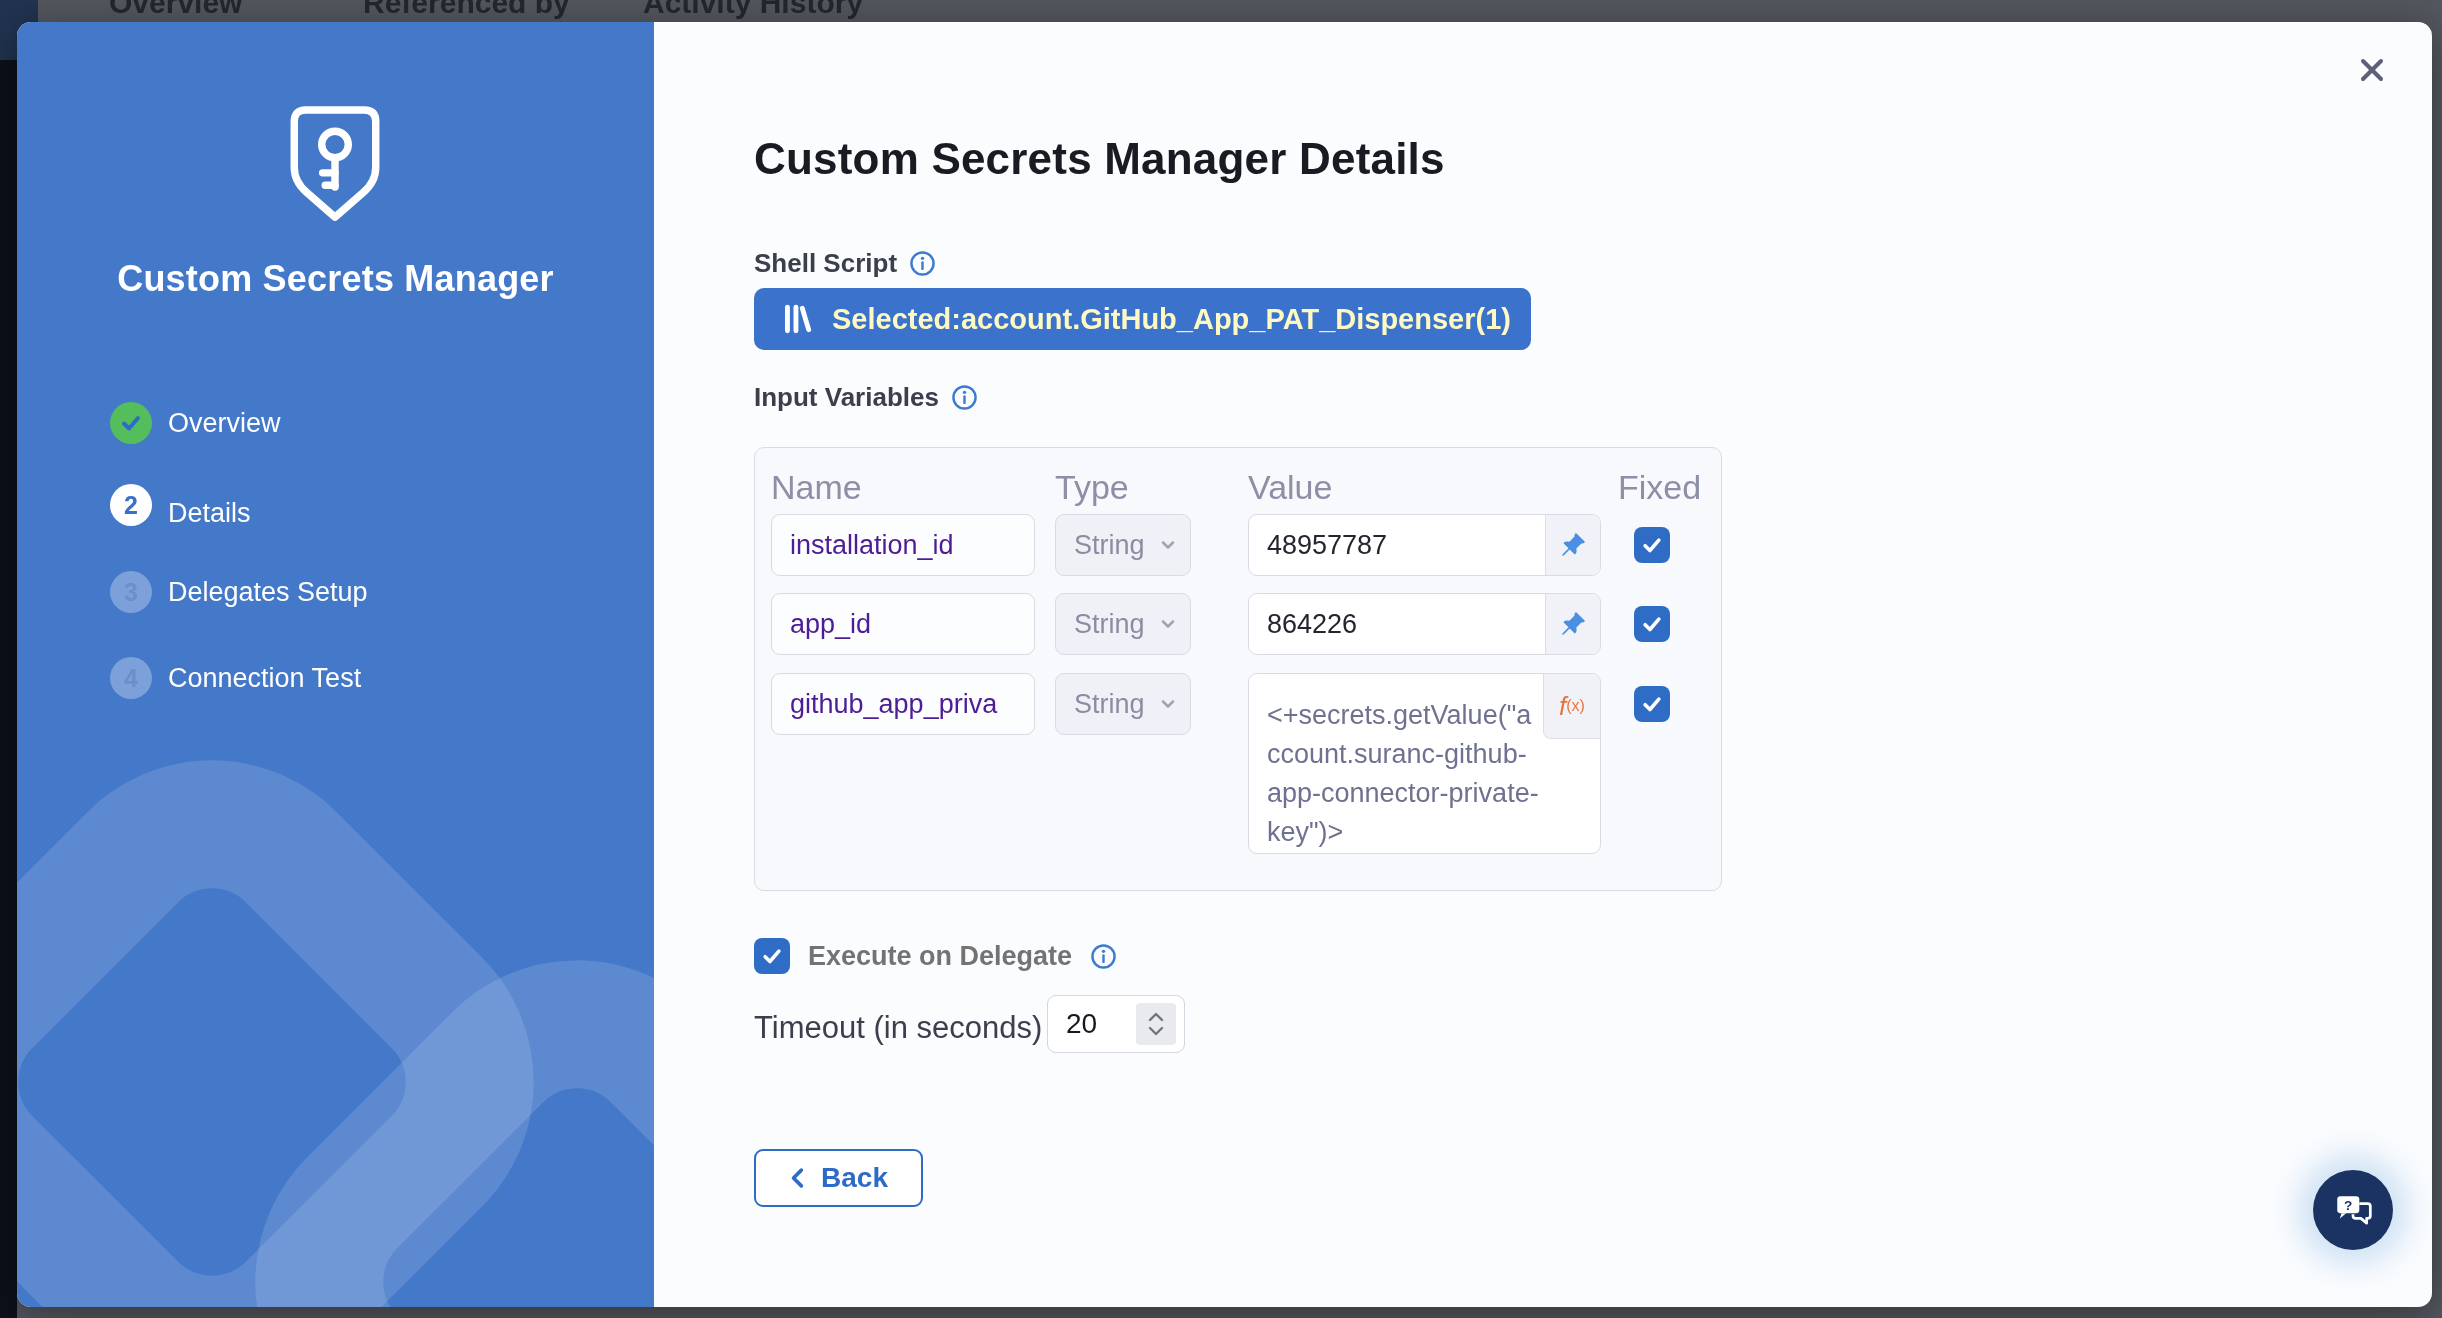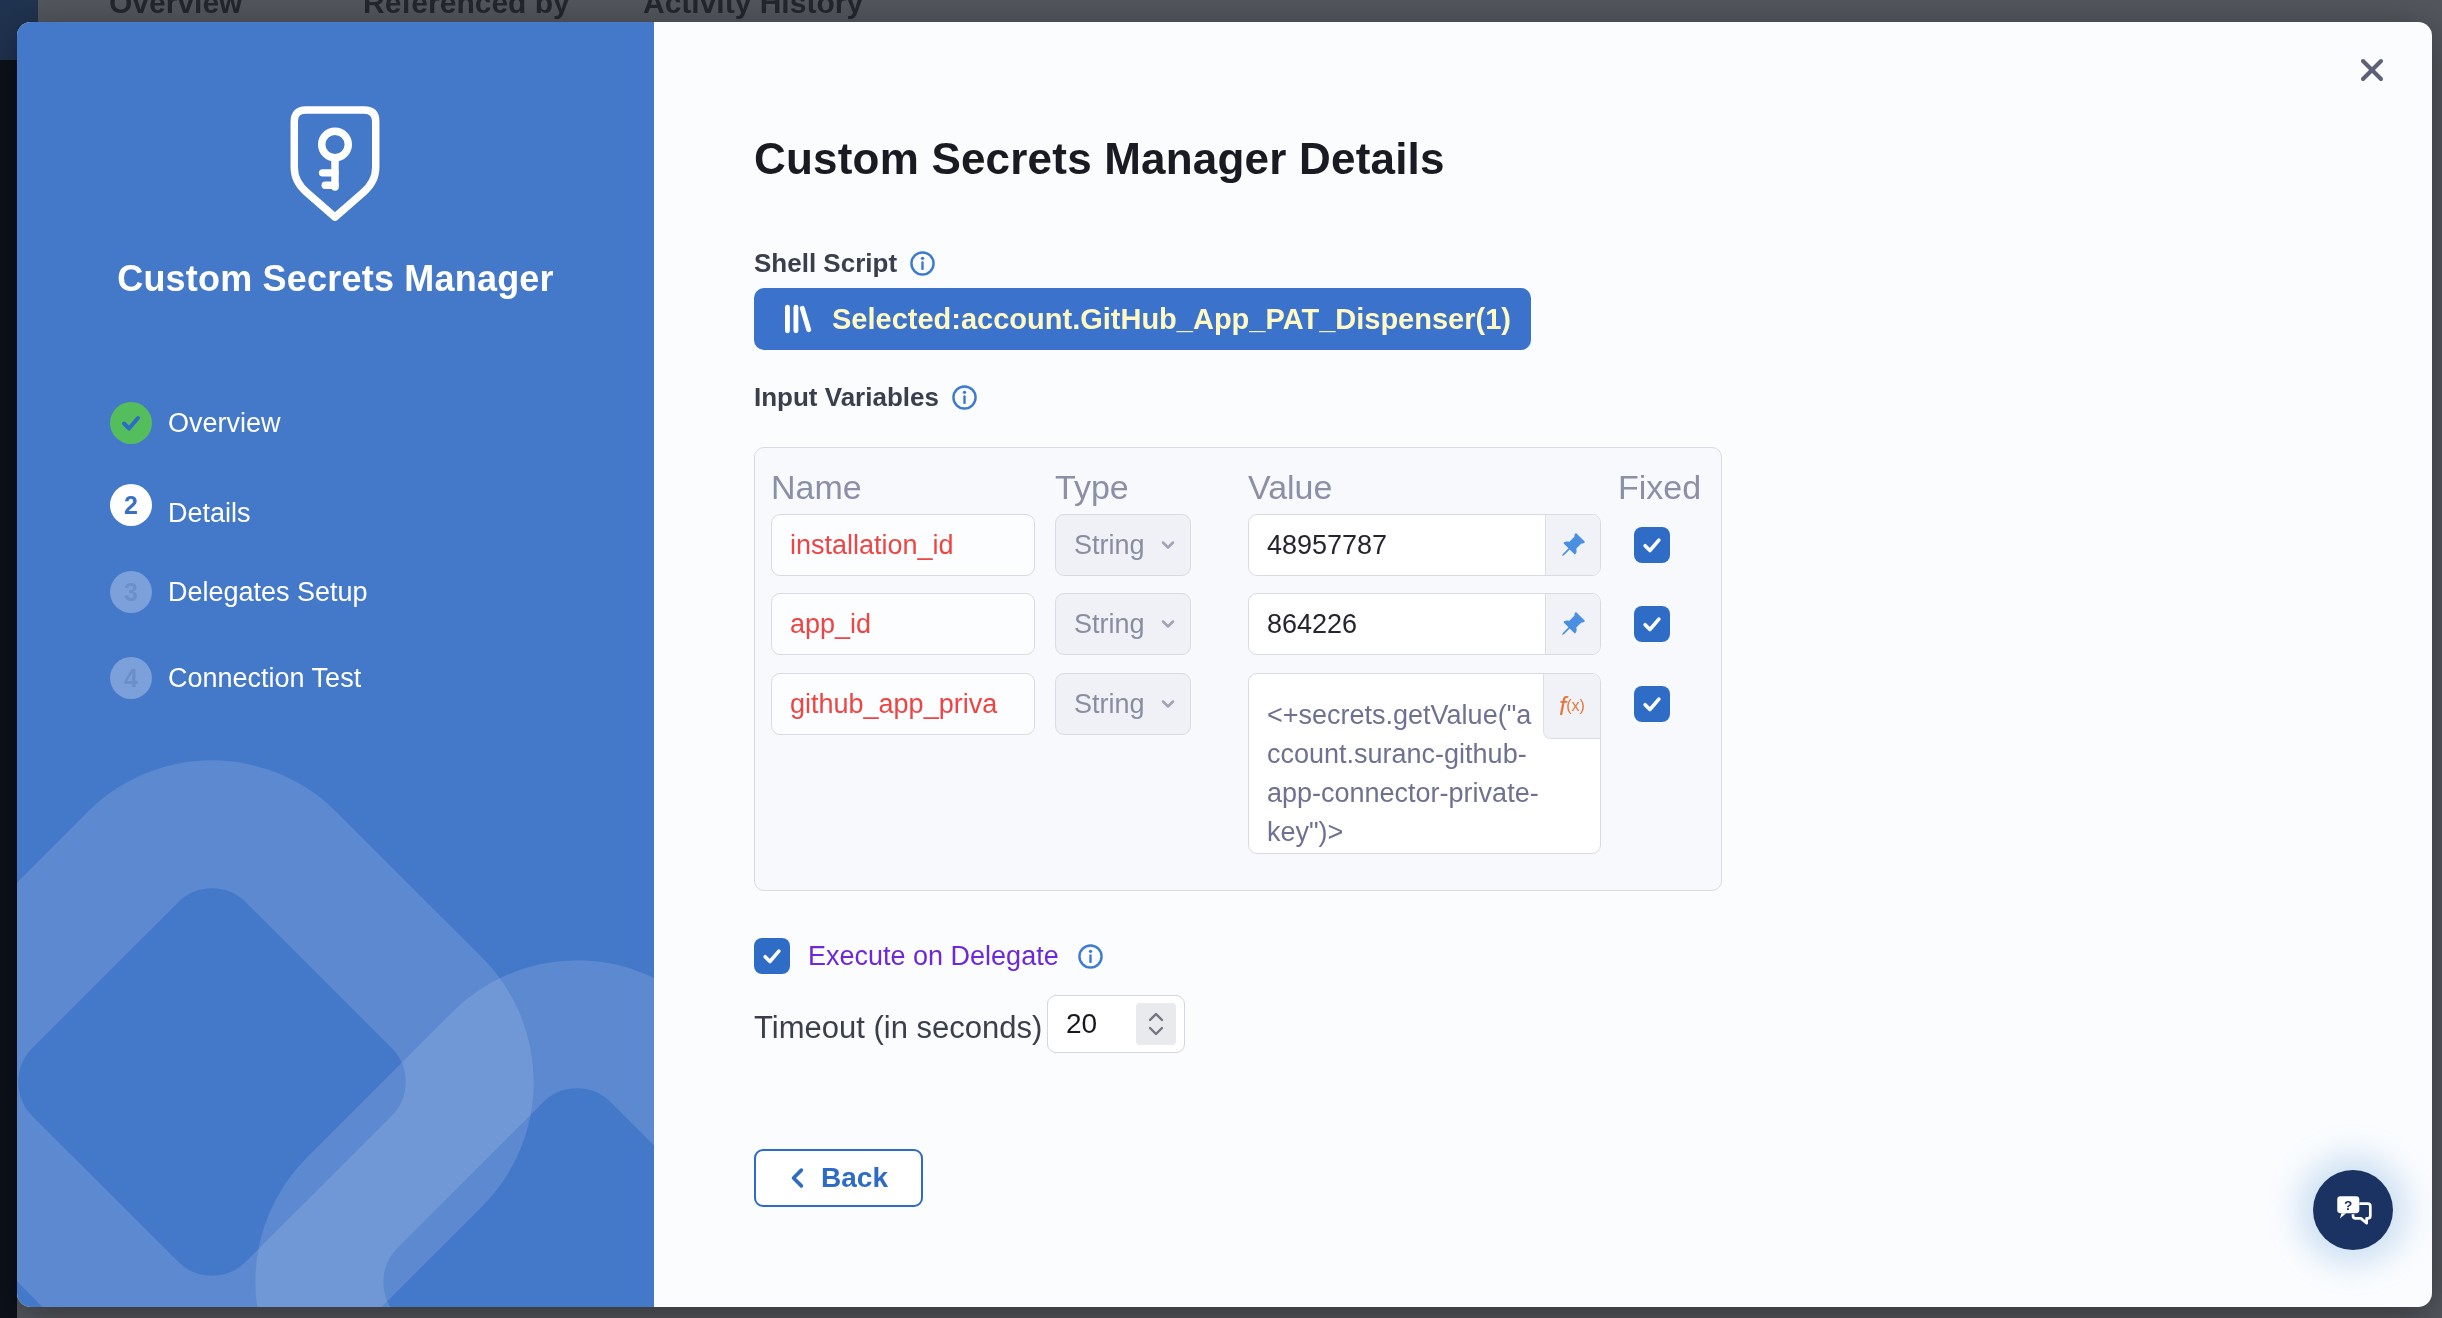--- a/index.html
+++ b/index.html
@@ -37,34 +37,34 @@
   .info{width:27px;height:27px;display:inline-flex;cursor:pointer;flex:0 0 27px;}
 
   .pill{position:absolute;left:737px;top:266px;height:62px;width:777px;box-sizing:border-box;border:none;border-radius:10px;background:#3B72CB;display:flex;align-items:center;gap:18px;padding:0 26px;cursor:pointer;}
   .pill span{color:#fef9c3;font-size:29px;font-weight:600;white-space:nowrap;}
   .lib-icon{display:inline-flex;flex:0 0 34px;}
 
   .panel{position:absolute;left:737px;top:425px;width:968px;height:444px;box-sizing:border-box;background:#F7F9FC;border:1px solid #D9DBE4;border-radius:10px;}
   .col-h{position:absolute;top:20px;font-size:34px;color:#8C8FA6;font-weight:400;}
   .iv-row{position:absolute;left:16px;right:16px;height:62px;}
   .ibox{position:absolute;top:0;height:62px;box-sizing:border-box;border:1px solid #D9DBE4;border-radius:9px;display:flex;align-items:center;font-size:27px;}
-  .ibox.name{left:0;width:264px;background:#FCFDFE;color:#ef4444;padding:0 18px;overflow:hidden;white-space:nowrap;cursor:text;}
+  .ibox.name{left:0;width:264px;background:#FCFDFE;color:#4c1d95;padding:0 18px;overflow:hidden;white-space:nowrap;cursor:text;}
   .ibox.type{left:284px;width:136px;background:#EFF1F6;color:#8A8DA2;padding:0 12px 0 18px;justify-content:space-between;cursor:pointer;}
   .ibox.value{left:477px;width:353px;background:#FFFFFF;color:#24252E;padding:0;overflow:hidden;cursor:text;align-items:center;}
   .vtext{flex:1;padding:0 18px;white-space:nowrap;}
   .suffix{width:54px;height:100%;background:#F0F2F7;border-left:1px solid #DCDEE7;display:flex;align-items:center;justify-content:center;cursor:pointer;flex:0 0 54px;}
   .checkbox{position:absolute;width:36px;height:36px;border-radius:8px;background:#2F6CC5;display:flex;align-items:center;justify-content:center;cursor:pointer;}
   .iv-row .checkbox{left:863px;top:13px;}
   .ibox.value.expr{height:181px;align-items:flex-start;}
   .etext{display:block;padding:22px 60px 18px 18px;font-size:27px;line-height:39px;color:#6E7190;word-break:break-all;white-space:normal;}
   .fx{position:absolute;top:0;right:0;width:56px;height:64px;background:#F0F2F7;border-left:1px solid #DCDEE7;border-bottom:1px solid #DCDEE7;border-radius:0 8px 0 8px;display:flex;align-items:center;justify-content:center;color:#E8743C;font-size:26px;font-style:italic;cursor:pointer;}
   .fx sub{font-size:16px;font-style:normal;}
 
   .exec-row{position:absolute;left:737px;top:916px;display:flex;align-items:center;gap:18px;}
-  .exec-label{font-size:27px;font-weight:400;color:#6d28d9;}
+  .exec-label{font-size:27px;font-weight:700;color:#737373;}
   .timeout-label{position:absolute;left:737px;top:988px;display:flex;align-items:center;gap:12px;font-size:31px;font-weight:500;color:#3B3F4D;}
   .timeout-input{position:absolute;left:1030px;top:973px;width:138px;height:58px;box-sizing:border-box;background:#fff;border:1px solid #D4D6E0;border-radius:9px;display:flex;align-items:center;justify-content:space-between;padding:0 8px 0 18px;cursor:text;}
   .tval{font-size:28px;color:#16171F;}
   .stepper{width:40px;height:42px;background:#E9EAEE;border-radius:4px;display:flex;flex-direction:column;align-items:center;justify-content:center;gap:2px;cursor:pointer;}
 
   .btn-back{position:absolute;left:737px;top:1127px;width:169px;height:58px;box-sizing:border-box;background:#FFFFFF;border:2px solid #2E6BC7;border-radius:9px;color:#2E6BC7;font-size:28px;font-weight:700;display:flex;align-items:center;justify-content:center;gap:14px;cursor:pointer;font-family:inherit;}
   .btn-continue{position:absolute;left:938px;top:1127px;width:253px;height:58px;box-sizing:border-box;background:#3D71C8;border:none;border-radius:9px;color:#fff;font-size:28px;font-weight:700;display:flex;align-items:center;justify-content:center;gap:18px;cursor:pointer;font-family:inherit;}
 
   .fab{position:absolute;left:2296px;top:1148px;width:80px;height:80px;border-radius:50%;background:#1B3363;display:flex;align-items:center;justify-content:center;cursor:pointer;box-shadow:0 0 28px 16px rgba(150,190,230,.40);}
 </style>

